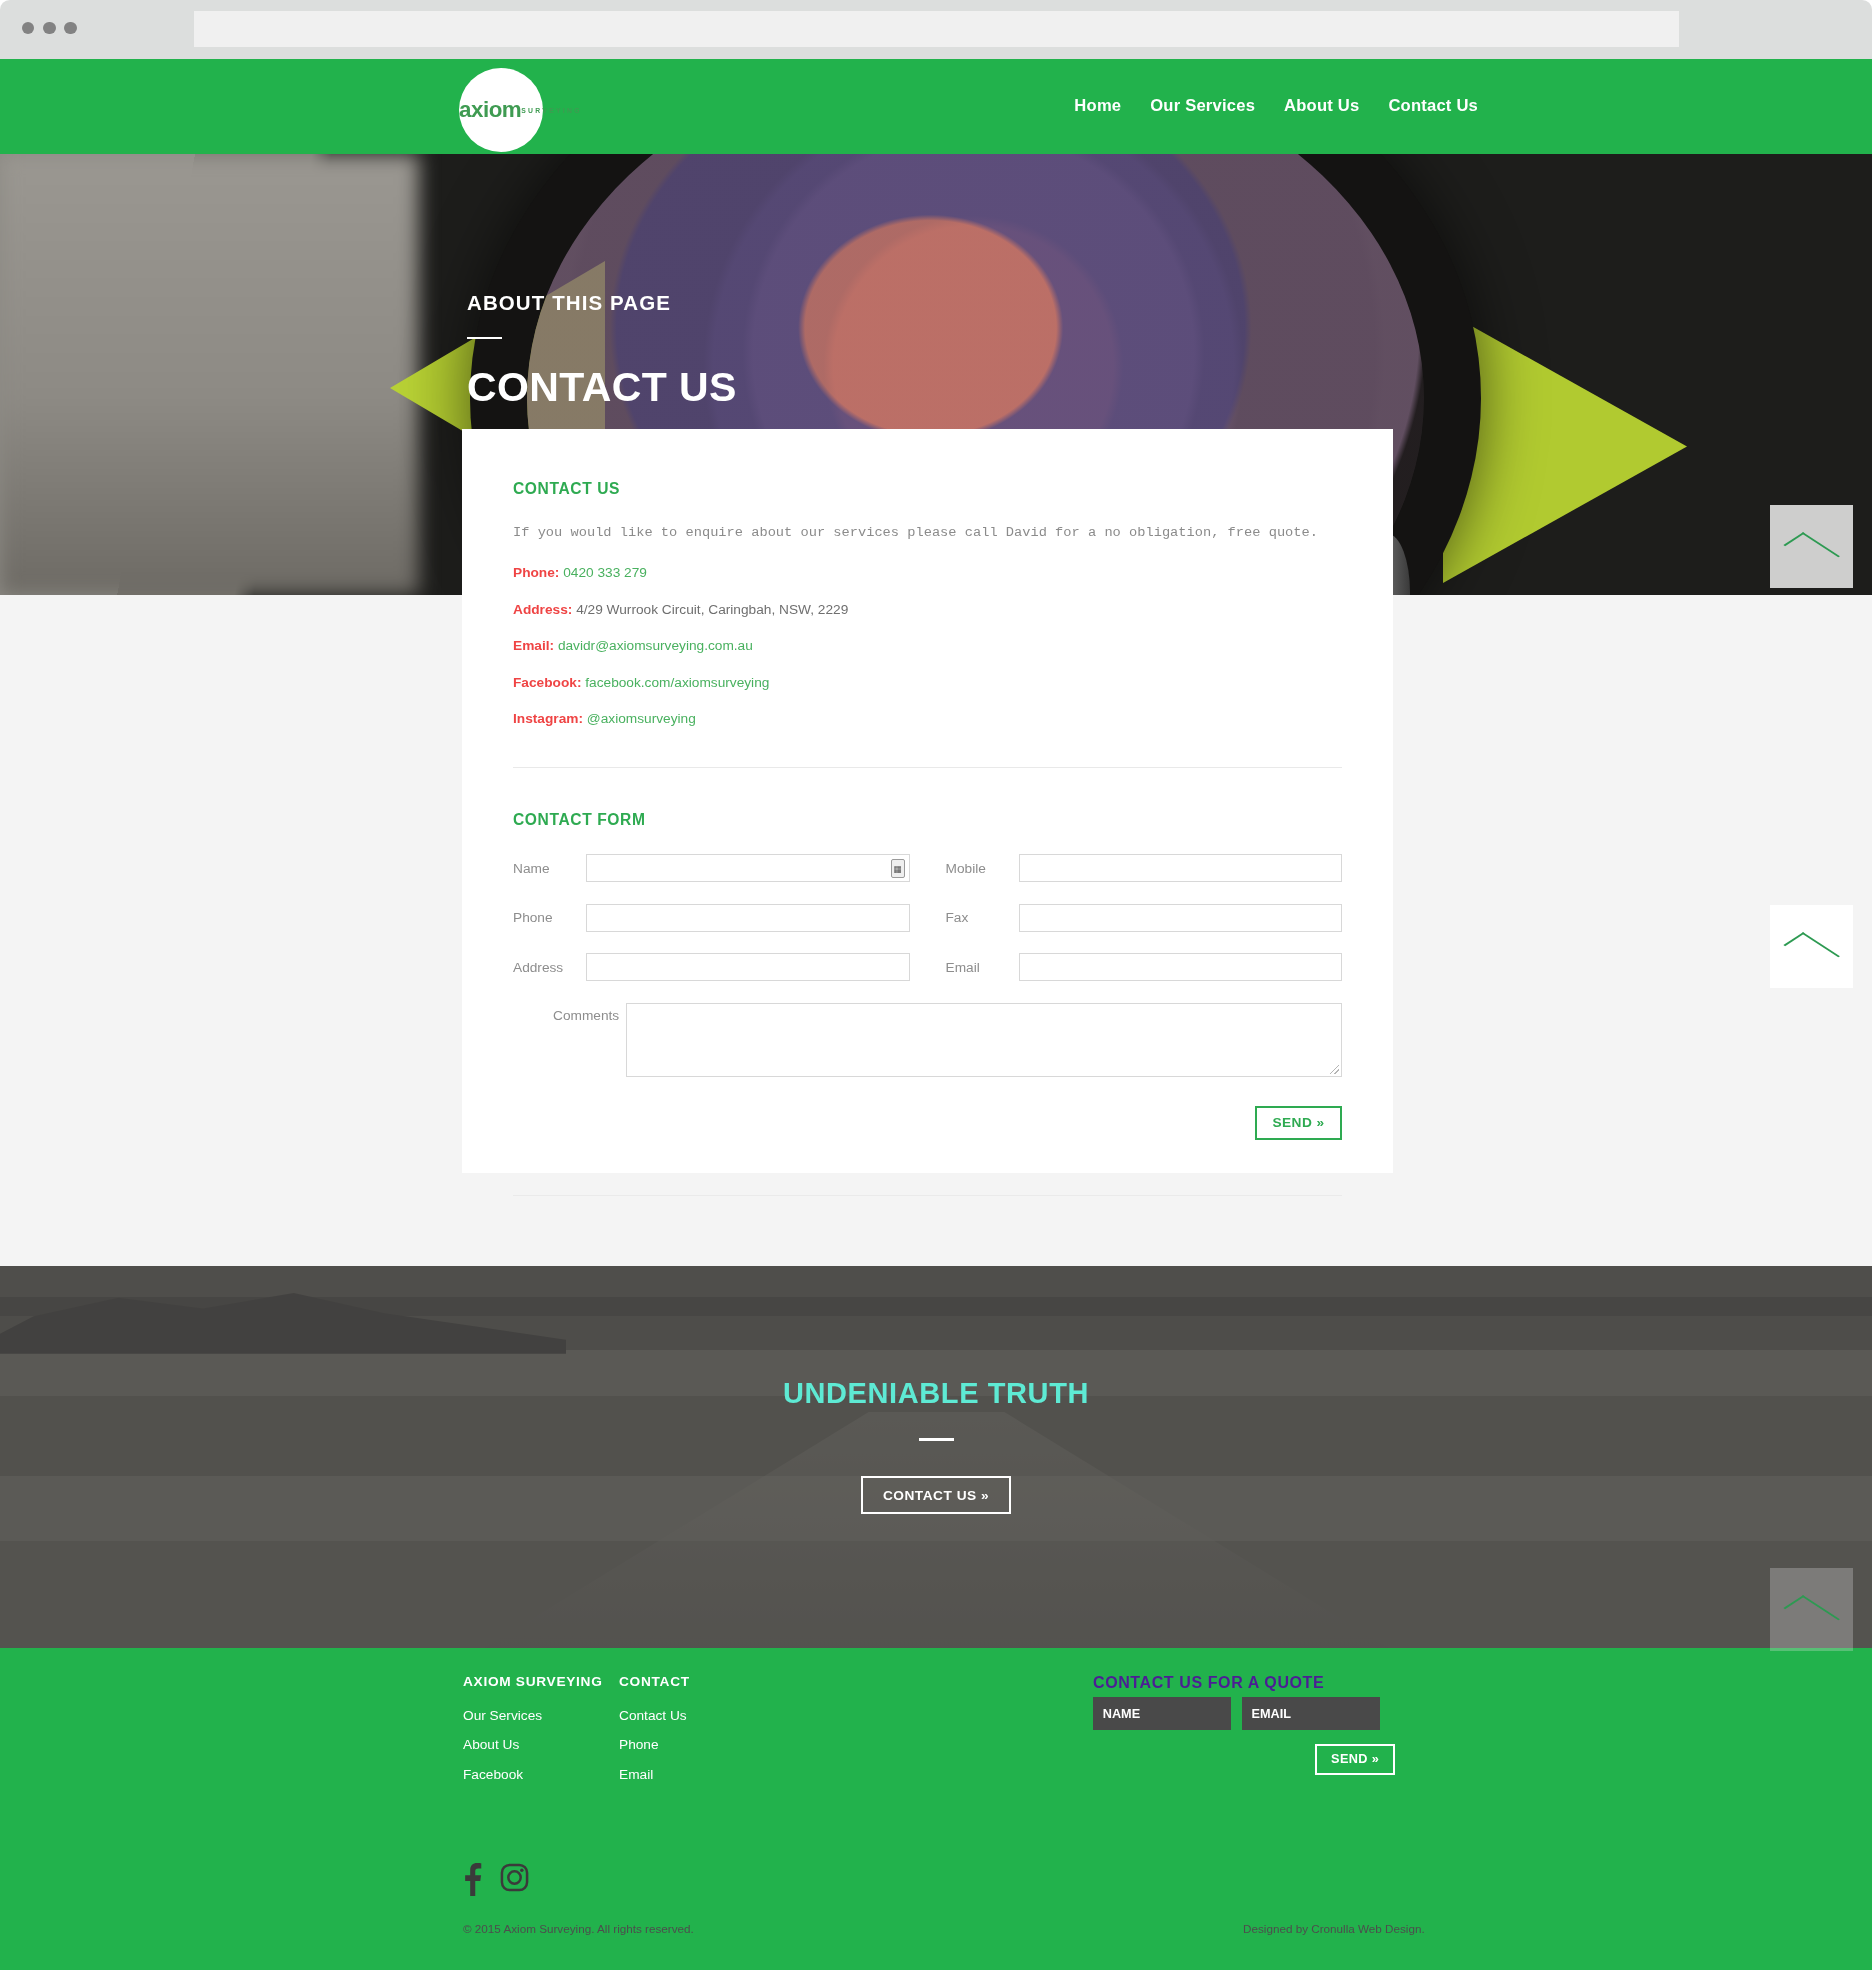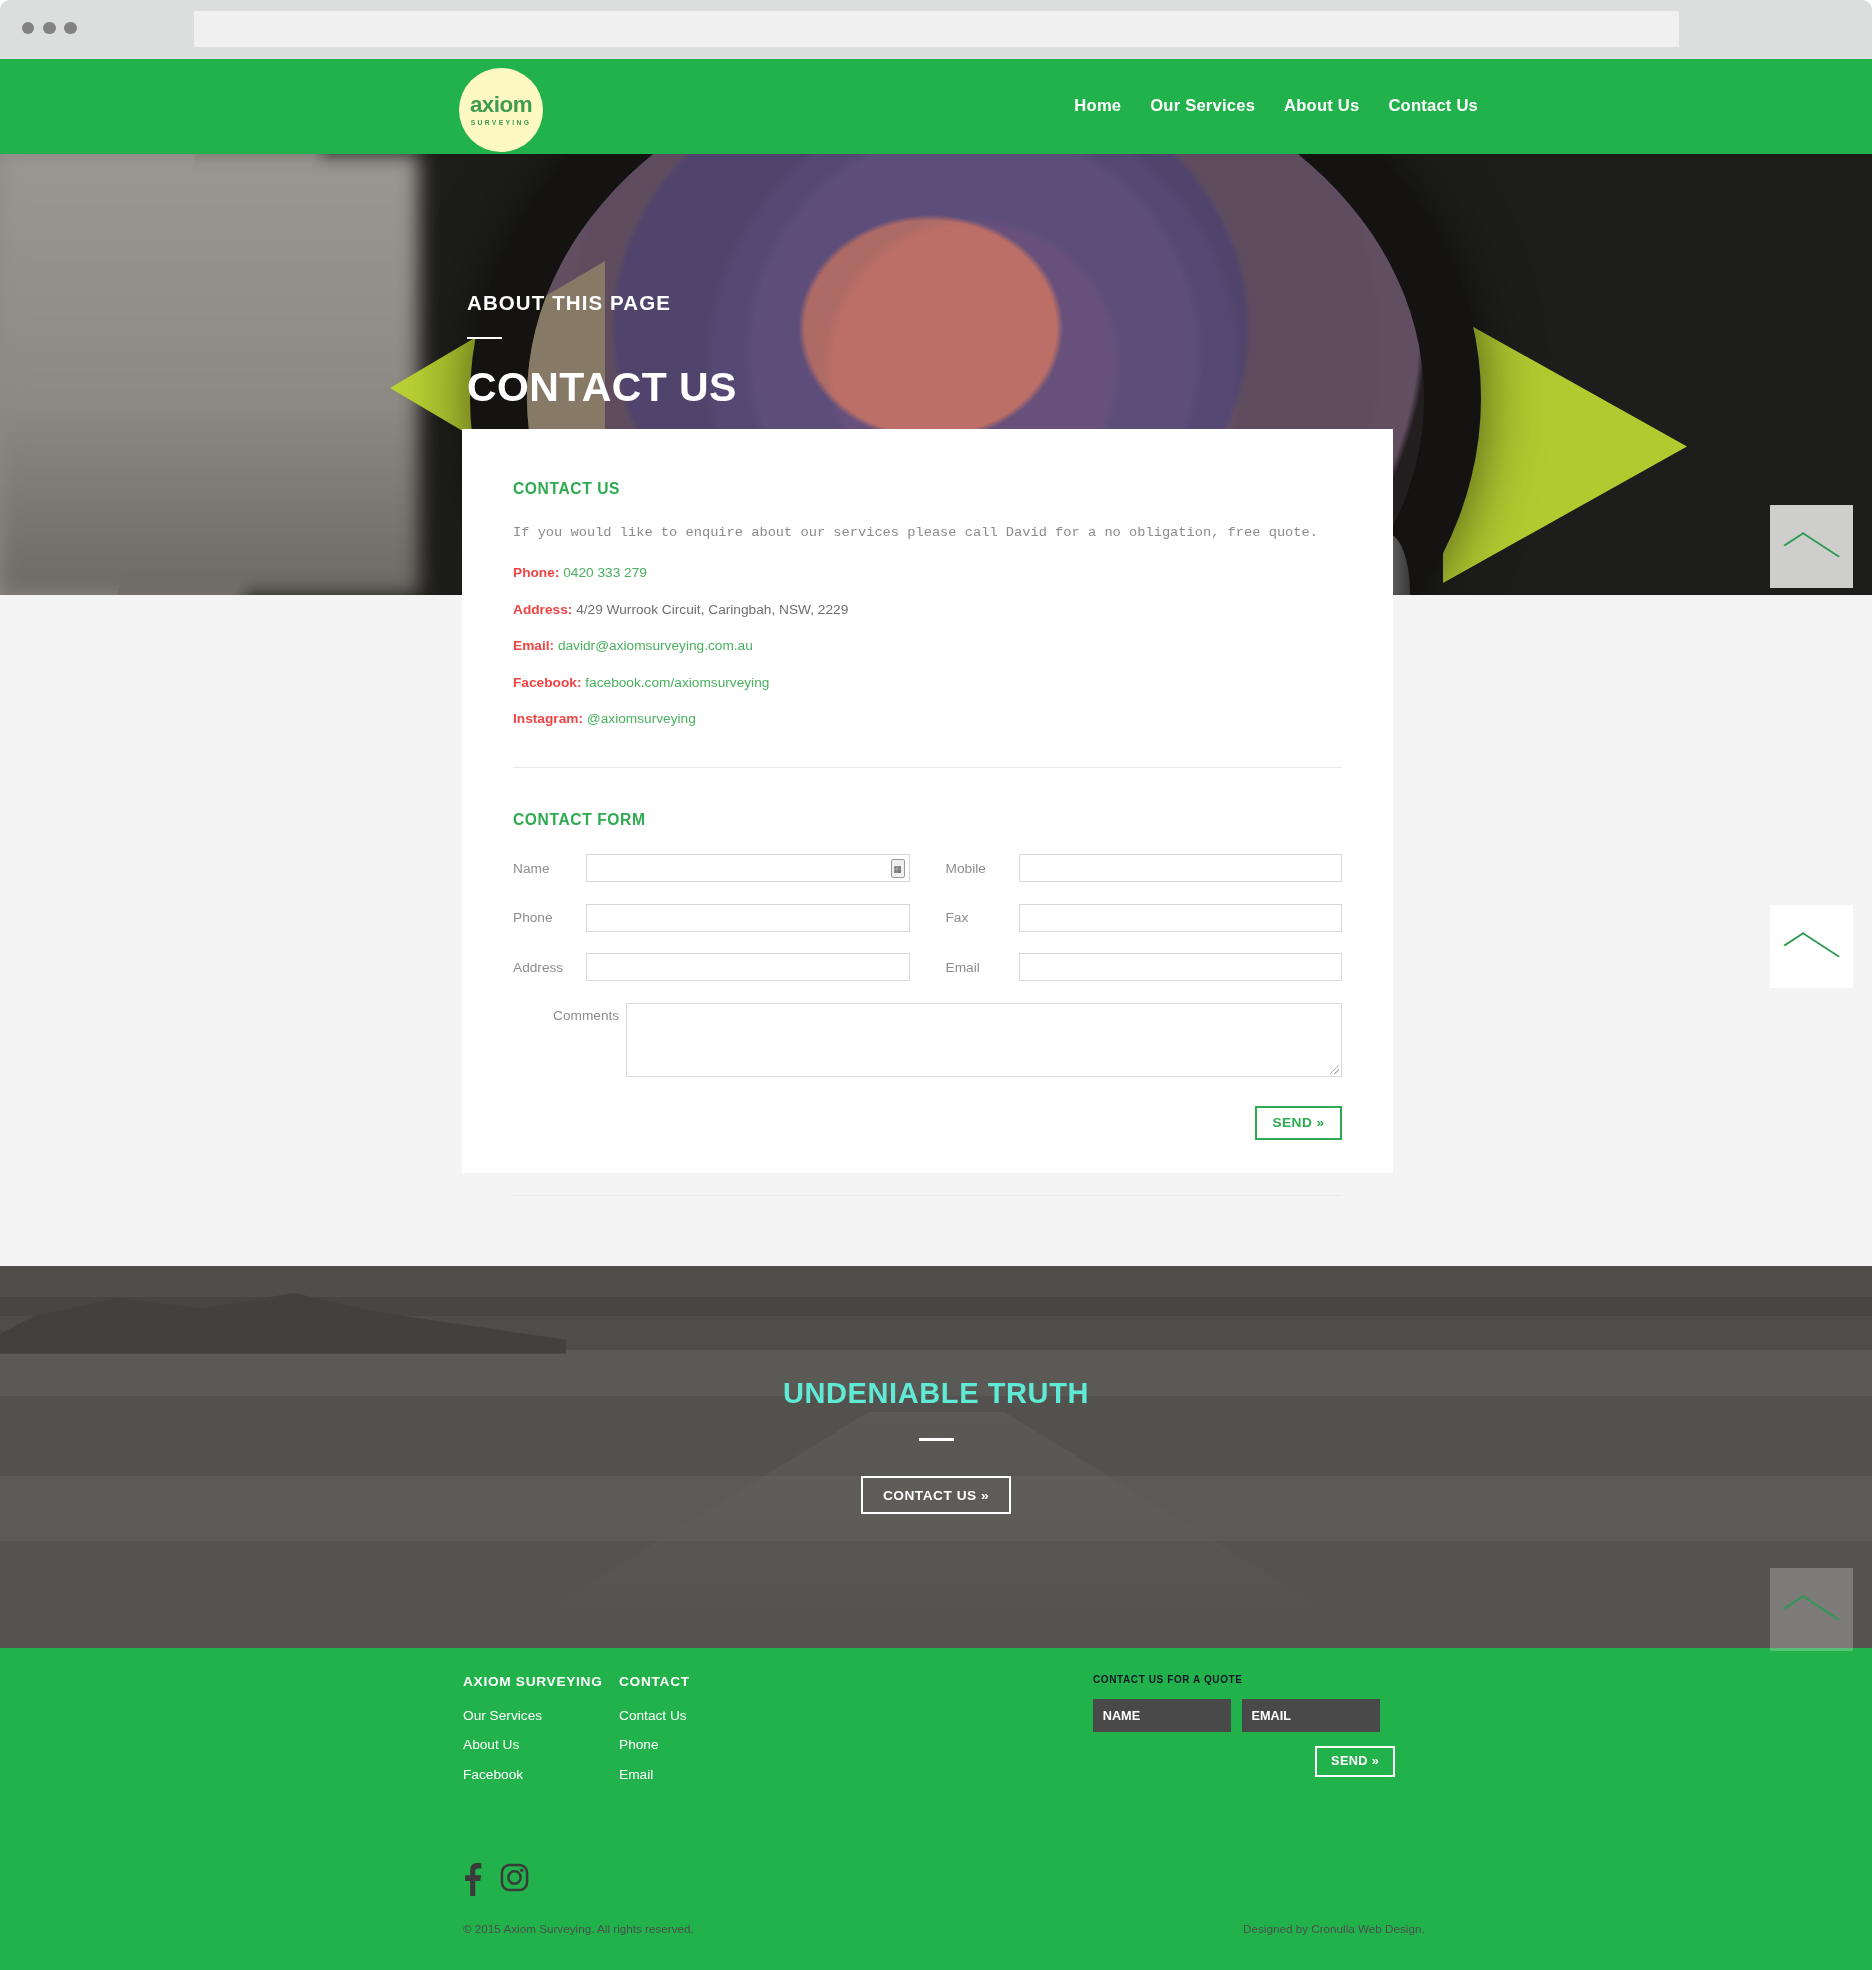--- a/index.html
+++ b/index.html
@@ -30,23 +30,23 @@
   
   .site-nav {
     position: absolute; top: 59px; left: 0;
     width: 1872px; height: 96px;
     background: #22b24c;
   }
   .logo {
     position: absolute; left: 459px; top: 8.8px;
     width: 84px; height: 84px;
     border-radius: 50%;
-    background: #fef9c3;
-    display: flex; flex-direction: column;
-    align-items: center; justify-content: center;
+    background: #ffffff;
+    display: flex; flex-direction: row;
+    align-items: center; justify-content: flex-start;
   }
   .logo-word {
     color: #3f9b52; font-weight: bold; font-size: 22.4px;
     letter-spacing: -0.5px; line-height: 1;
   }
   .logo-sub {
     color: #3f9b52; font-size: 6.8px; letter-spacing: 2.3px;
     margin-top: 2px; font-weight: bold;
   }
   .nav-links {
@@ -265,22 +265,22 @@
     display: block; color: #ffffff; text-decoration: none;
     font-size: 13.7px; margin-bottom: 14.6px;
   }
   .f-social {
     position: absolute; left: 461px; top: 1863px;
     display: flex; gap: 17.6px; z-index: 3;
   }
   .f-social svg { display: block; }
   .f-quote { position: absolute; left: 1093px; top: 26px; width: 302px; }
   .f-quote-head {
-    color: #0f172a; font-size: 10px; font-weight: bold;
-    letter-spacing: 0.6px; margin-bottom: 14px;
+    color: #4c1d95; font-size: 16px; font-weight: bold;
+    letter-spacing: 0.6px; margin-bottom: 5px;
   }
   .f-inputs { display: flex; gap: 10.7px; }
   .f-field {
     background: #494949; border: none; height: 33px;
     color: #ffffff; font-weight: bold; font-size: 12.7px;
     padding: 0 9.8px; width: 138px;
     font-family: "Liberation Sans", sans-serif;
   }
   .f-field::placeholder { color: #ffffff; opacity: 1; font-weight: bold; }
   .f-message {

